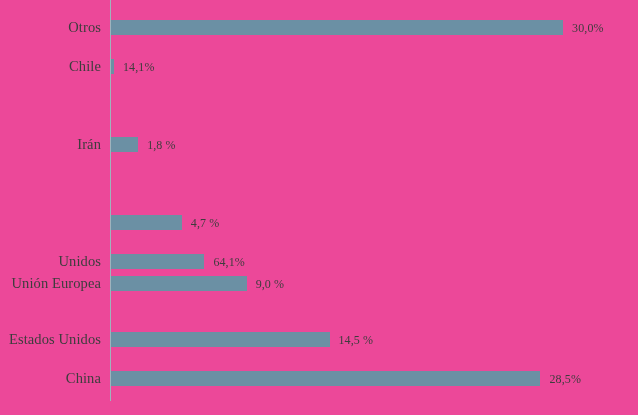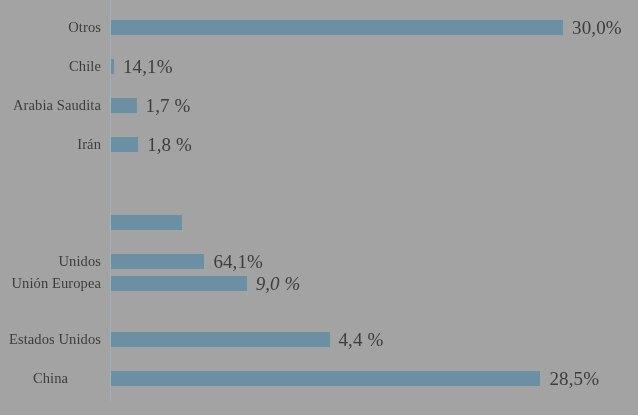--- a/index.html
+++ b/index.html
@@ -61,87 +61,81 @@
     top: 12px;
     left: 0;
     height: 15px;
     background: #6b90a4;
   }
   .val-label {
     position: absolute;
     top: 0;
     height: 39px;
     line-height: 40px;
-    font-size: 19px;
+    font-size: 12px;
     color: #3d3d3d;
     white-space: nowrap;
     letter-spacing: 0.1px;
   }
 </style>
 </head>
 <body>
 
-<div id="chart-root" style="background: #a3a3a3;">
+<div id="chart-root" style="background: #ec4899;">
   <div id="axis-line" style="background: rgb(159, 179, 189); left: 110px;"></div>
   <div class="plot-area" id="plot-area">
       <div class="bar-row" style="top: 8px;">
         <div class="cat-label" style="color: rgb(61, 61, 61);">Otros</div>
         <div class="bar-wrap" style="left: 111px; width: 456.1px;">
           <div class="bar" style="width: 452.1px; height: 15px; background: rgb(107, 144, 164);"></div>
         </div>
         <div class="val-label" style="color: rgb(61, 61, 61); left: 572.1px;">30,0%</div>
       </div>
       <div class="bar-row" style="top: 47px;">
         <div class="cat-label" style="color: rgb(61, 61, 61);">Chile</div>
         <div class="bar-wrap" style="left: 111px; width: 7.014px;">
           <div class="bar" style="width: 3.014px; height: 15px; background: rgb(107, 144, 164);"></div>
         </div>
         <div class="val-label" style="color: rgb(61, 61, 61); left: 123.014px;">14,1%</div>
       </div>
-      <div class="bar-row" style="top: 86px;">
-        <div class="cat-label" style="color: rgb(61, 61, 61);">Arabia Saudita</div>
-        <div class="bar-wrap" style="left: 111px; width: 29.619px;">
-          <div class="bar" style="width: 25.619px; height: 15px; background: rgb(107, 144, 164);"></div>
-        </div>
-        <div class="val-label" style="color: rgb(61, 61, 61); left: 145.619px;">1,7 %</div>
-      </div>
       <div class="bar-row" style="top: 125px;">
         <div class="cat-label" style="color: rgb(61, 61, 61);">Irán</div>
         <div class="bar-wrap" style="left: 111px; width: 31.126px;">
           <div class="bar" style="width: 27.126px; height: 15px; background: rgb(107, 144, 164);"></div>
         </div>
         <div class="val-label" style="color: rgb(61, 61, 61); left: 147.126px;">1,8 %</div>
       </div>
       <div class="bar-row" style="top: 203px;">
         <div class="bar-wrap" style="left: 111px; width: 74.829px;">
           <div class="bar" style="width: 70.829px; height: 15px; background: rgb(107, 144, 164);"></div>
         </div>
+        <div class="val-label" style="color: rgb(61, 61, 61); left: 190.829px;">4,7 %</div>
       </div>
       <div class="bar-row" style="top: 242px;">
         <div class="cat-label" style="color: rgb(61, 61, 61);">Unidos</div>
         <div class="bar-wrap" style="left: 111px; width: 97.434px;">
           <div class="bar" style="width: 93.434px; height: 15px; background: rgb(107, 144, 164);"></div>
         </div>
         <div class="val-label" style="color: rgb(61, 61, 61); left: 213.434px;">64,1%</div>
       </div>
       <div class="bar-row" style="top: 264px;">
         <div class="cat-label" style="color: rgb(61, 61, 61);">Unión Europea</div>
         <div class="bar-wrap" style="left: 111px; width: 139.63px;">
           <div class="bar" style="width: 135.63px; height: 15px; background: rgb(107, 144, 164);"></div>
         </div>
-        <div class="val-label" style="color: rgb(61, 61, 61); left: 255.63px; font-style: italic;">9,0 %</div>
+        <div class="val-label" style="color: rgb(61, 61, 61); left: 255.63px;">9,0 %</div>
       </div>
       <div class="bar-row" style="top: 320px;">
         <div class="cat-label" style="color: rgb(61, 61, 61);">Estados Unidos</div>
         <div class="bar-wrap" style="left: 111px; width: 222.515px;">
           <div class="bar" style="width: 218.515px; height: 15px; background: rgb(107, 144, 164);"></div>
         </div>
-        <div class="val-label" style="color: rgb(61, 61, 61); left: 338.515px;">4,4 %</div>
+        <div class="val-label" style="color: rgb(61, 61, 61); left: 338.515px;">14,5 %</div>
       </div>
       <div class="bar-row" style="top: 359px;">
-        <div class="cat-label" style="color: rgb(61, 61, 61); text-align: center;">China</div>
+        <div class="cat-label" style="color: rgb(61, 61, 61);">China</div>
         <div class="bar-wrap" style="left: 111px; width: 433.495px;">
           <div class="bar" style="width: 429.495px; height: 15px; background: rgb(107, 144, 164);"></div>
         </div>
         <div class="val-label" style="color: rgb(61, 61, 61); left: 549.495px; font-family: Liberation Serif, serif;">28,5%</div>
       </div>
     </div>
 </div>
 
 </body></html>

